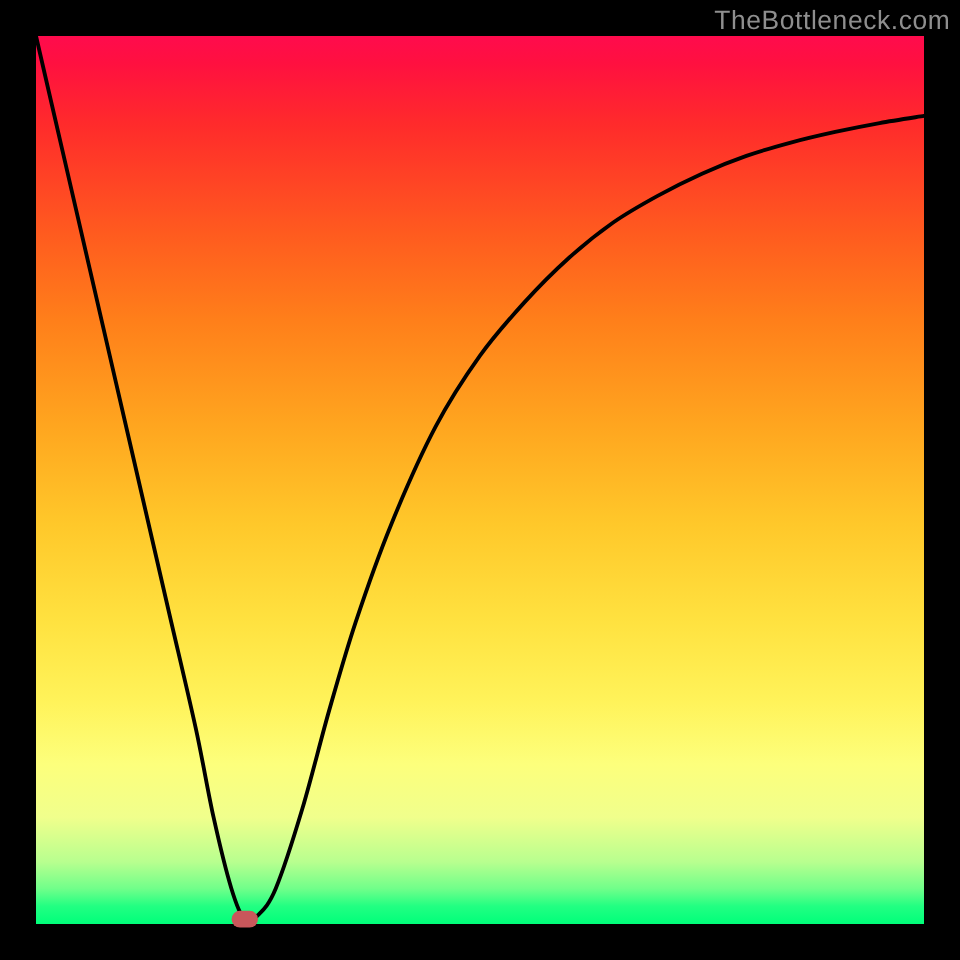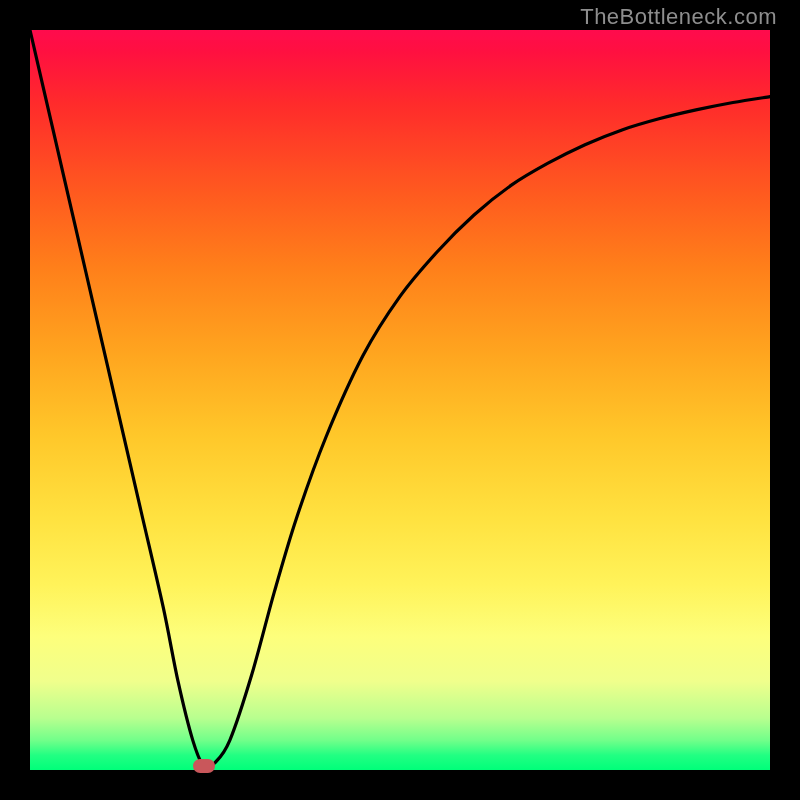--- a/index.html
+++ b/index.html
@@ -53,21 +53,21 @@
     position: absolute;
     width: 22px;
     height: 14px;
     border-radius: 7px;
     background: #c9575b;
     transform: translate(-50%, -50%);
   }
   .watermark {
     position: absolute;
     top: 4px;
-    right: 23px;
+    right: 8px;
     color: #8e8e8e;
     font-size: 22px;
     font-weight: 500;
     letter-spacing: 0.5px;
     user-select: none;
   }
 </style>
 </head>
 <body>
 

